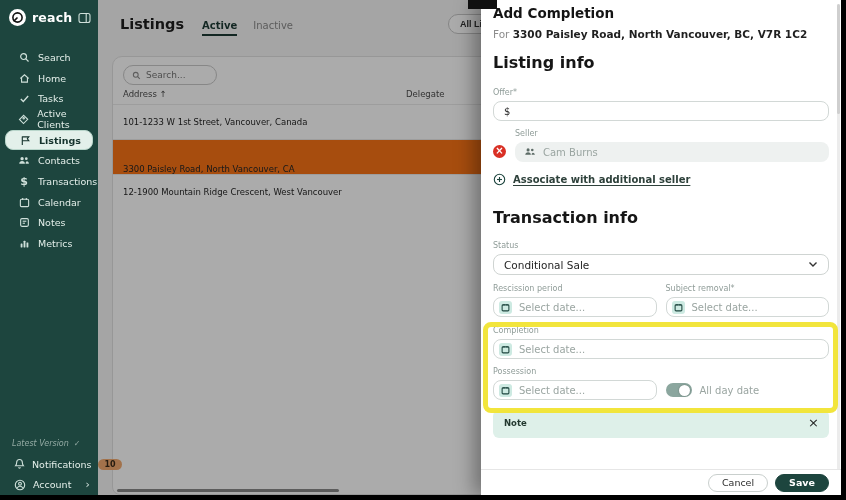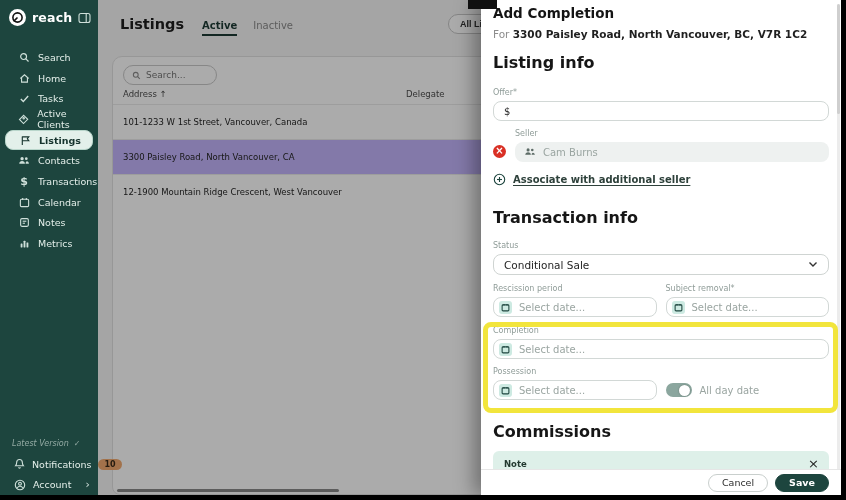--- a/index.html
+++ b/index.html
@@ -34,21 +34,21 @@
   .filter-btn { position:absolute; left:350px; top:14px; height:20px; line-height:18px; padding:0 11px; background:#fff; border:1px solid #c6c6c6; border-radius:11px; font-size:9px; font-weight:600; color:#333; white-space:nowrap; }
   .pane-collapse { position:absolute; left:370px; top:67px; color:#333; }
   .table-card { position:absolute; left:14px; top:56px; width:520px; bottom:0; background:#fff; border:1px solid #e2e2e2; border-radius:10px 10px 8px 8px; }
   .search-pill { position:absolute; left:10px; top:8px; width:94px; height:20px; border:1px solid #c9c9c9; border-radius:10px; display:flex; align-items:center; gap:5px; padding:0 8px; color:#8c8c8c; }
   .search-pill input { border:0; outline:0; width:60px; font-size:9px; color:#555; background:transparent; font-family:inherit; }
   .thead { position:absolute; left:0; right:0; top:32px; height:15px; font-size:8.5px; color:#4c4c4c; }
   .th-address { position:absolute; left:10px; }
   .th-delegate { position:absolute; left:293px; }
   .rows { position:absolute; left:0; right:0; top:47px; }
   .trow { height:35px; display:flex; align-items:center; padding-left:10px; font-size:8.5px; color:#262626; border-top:1px solid #ebebeb; }
-  .trow.selected { background:#c4b5fd; }
+  .trow.selected { background:#f97316;align-items:flex-end; }
   .hscroll { position:absolute; left:4px; bottom:2px; width:222px; height:3px; background:#8a8a8a; border-radius:2px; }
   .dim { position:absolute; inset:0; background:rgba(0,0,0,.33); z-index:5; }
 
   
   .modal { position:absolute; left:481px; top:0; width:360px; height:495px; background:#fff; z-index:20; box-shadow:-7px 0 18px rgba(0,0,0,.35); }
   .modal-body { position:relative; padding:3px 12px 0 12px; height:470px; overflow:hidden; }
   .m-title { font-size:13.5px; font-weight:bold; color:#141414; margin-top:2px; }
   .m-sub { font-size:10.5px; color:#8c8c8c; margin-top:7px; }
   .m-sub b { color:#1f1f1f; }
   .h-sec { font-size:16px; font-weight:bold; color:#161616; }
@@ -385,21 +385,20 @@
           <div class="toggle-row">
             <span class="toggle">
                 <span class="knob"></span>
               </span>
             <span class="toggle-lbl">All day date</span>
           </div>
         </div>
       </div>
 
 
-      <div class="h-sec" style="margin-top:22px;">Commissions</div>
 
       <div class="note-box">
         <div class="note-title">Note</div>
 
         <span class="note-close">×</span>
       </div>
     </div>
 
     <div class="modal-scrollbar">
         <span class="thumb"></span>

